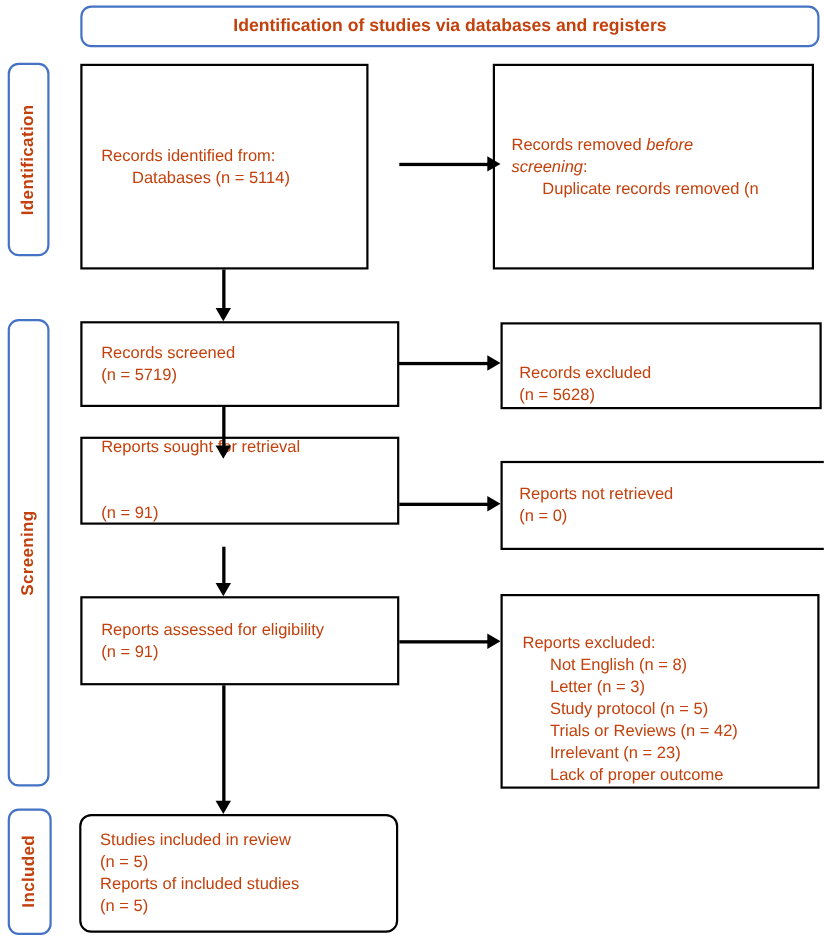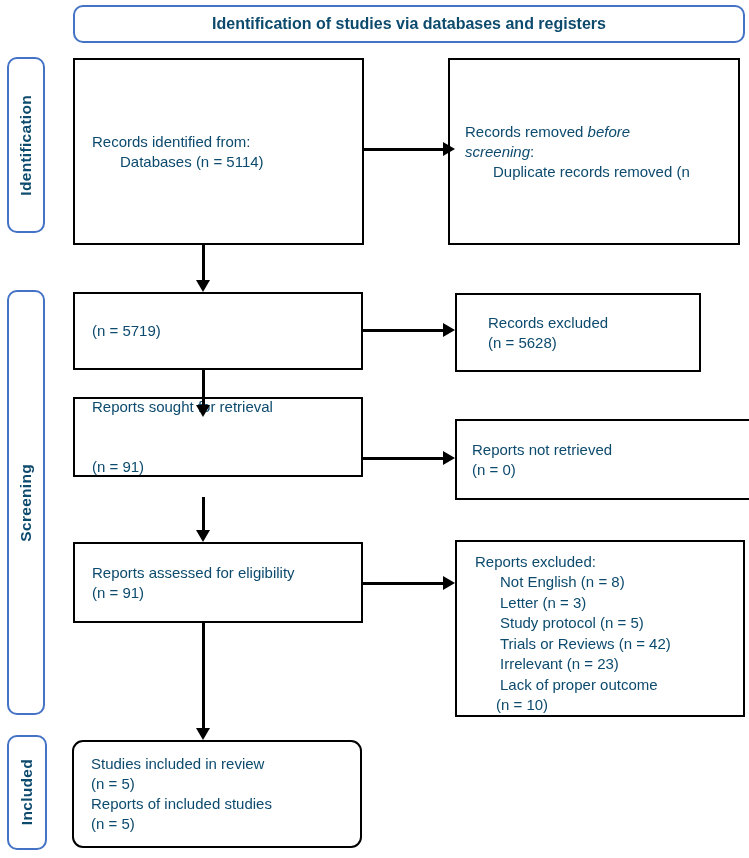--- a/index.html
+++ b/index.html
@@ -2,21 +2,21 @@
 <html><head>
 <meta charset="utf-8">
 <style>
   html, body { margin: 0; padding: 0; background: #ffffff; }
   .page {
     position: relative;
     width: 749px;
     height: 858px;
     background: #ffffff;
     font-family: "Liberation Sans", sans-serif;
-    color: #0c4a6e;
+    color: #c2410c;
     overflow: hidden;
   }
   
   .blue-box {
     position: absolute;
     box-sizing: border-box;
     border: 2.5px solid #4472C4;
     border-radius: 10px;
     background: #ffffff;
     display: flex;
@@ -43,28 +43,28 @@
     position: absolute;
     box-sizing: border-box;
     border: 2.5px solid #000000;
     background: #ffffff;
     font-size: 15px;
     line-height: 20px;
     display: flex;
     flex-direction: column;
     justify-content: center;
   }
-  .box-a { left: 73px;  top: 58px;  width: 291px; height: 187px; padding-left: 17px; }
+  .box-a { left: 73px;  top: 58px;  width: 262px; height: 187px; padding-left: 17px; }
   .box-b { left: 448px; top: 58px;  width: 292px; height: 187px; padding-left: 15px; }
   .box-c { left: 73px;  top: 292px; width: 290px; height: 78px;  padding-left: 17px; }
-  .box-d { left: 455px; top: 293px; width: 246px; height: 79px;  padding-left: 31px; }
+  .box-d { left: 455px; top: 293px; width: 292px; height: 79px;  padding-left: 15px; justify-content: flex-end; }
   .box-e { left: 73px;  top: 397px; width: 290px; height: 80px;  padding-left: 17px; gap: 40px; }
   .box-f { left: 455px; top: 419px; width: 340px; height: 81px;  padding-left: 15px; }
   .box-g { left: 73px;  top: 542px; width: 290px; height: 81px;  padding-left: 17px; }
-  .box-h { left: 455px; top: 540px; width: 290px; height: 177px; padding: 10px 6px 0 18px; justify-content: space-between; }
+  .box-h { left: 455px; top: 540px; width: 290px; height: 177px; padding: 10px 6px 0 18px; justify-content: flex-end; }
   .box-i { left: 72px;  top: 740px; width: 290px; height: 108px; padding-left: 17px; border-radius: 11px; }
   .indent  { padding-left: 28px; }
   .indent2 { padding-left: 25px; }
   .indent3 { padding-left: 21px; }
   .it { font-style: italic; }
   
   .vline { position: absolute; width: 2.5px; background: #000000; }
   .vhead {
     position: absolute; width: 0; height: 0;
     border-left: 7px solid transparent;
@@ -102,20 +102,21 @@
     <div>Records identified from:</div>
     <div class="indent">Databases (n = 5114)</div>
   </div>
   <div class="fbox box-b">
     <div><span>Records removed </span><span class="it">before</span></div>
     <div><span class="it">screening</span><span>:</span></div>
     <div class="indent">Duplicate records removed (n</div>
   </div>
 
   <div class="fbox box-c">
+    <div>Records screened</div>
     <div>(n = 5719)</div>
   </div>
   <div class="fbox box-d">
     <div>Records excluded</div>
     <div>(n = 5628)</div>
   </div>
 
   <div class="fbox box-e">
     <div>Reports sought for retrieval</div>
     <div>(n = 91)</div>
@@ -130,21 +131,20 @@
     <div>(n = 91)</div>
   </div>
   <div class="fbox box-h">
     <div>Reports excluded:</div>
     <div class="indent2">Not English (n = 8)</div>
     <div class="indent2">Letter (n = 3)</div>
     <div class="indent2">Study protocol (n = 5)</div>
     <div class="indent2">Trials or Reviews (n = 42)</div>
     <div class="indent2">Irrelevant (n = 23)</div>
     <div class="indent2">Lack of proper outcome</div>
-    <div class="indent3"> (n = 10)</div>
   </div>
 
   <div class="fbox box-i">
     <div>Studies included in review</div>
     <div>(n = 5)</div>
     <div>Reports of included studies</div>
     <div>(n = 5)</div>
   </div>
 
   <div class="vline" style="left:202px; top:245px; height:36px;"></div>

